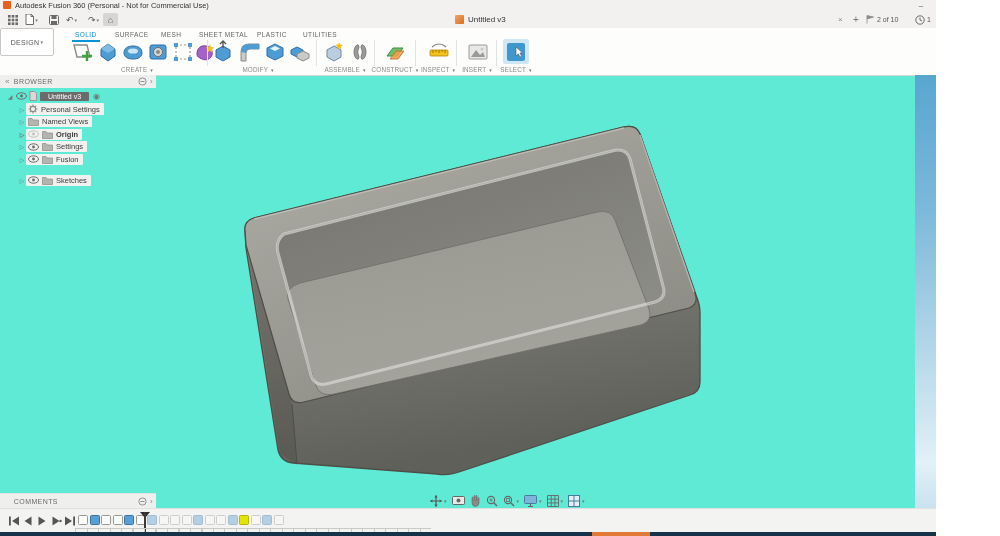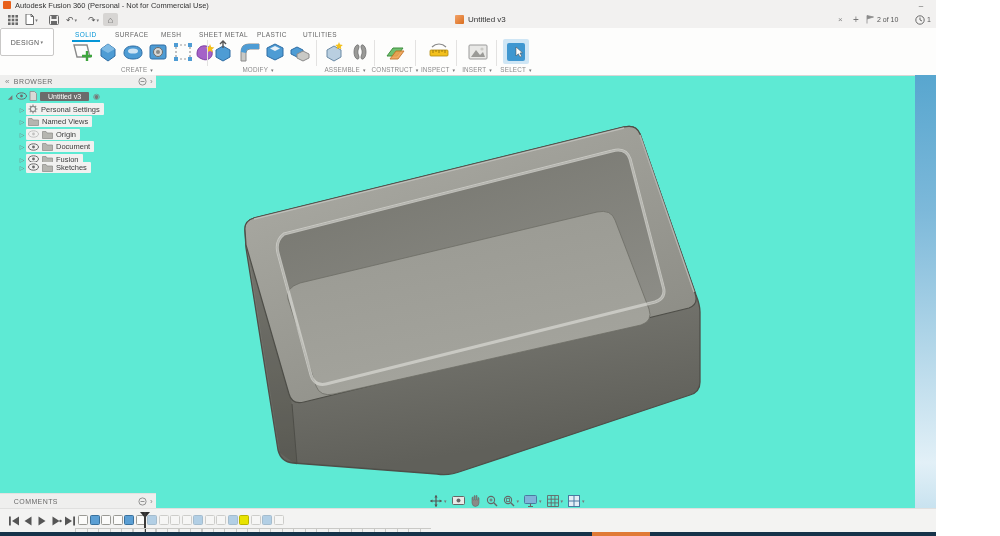--- a/index.html
+++ b/index.html
@@ -385,21 +385,21 @@
     </div>
     <div class="brow" style="top:40.5px;left:18px;">
       <span class="tri">▷</span>
       <span class="bg">
         <svg width="11" height="9" viewBox="0 0 11 9">
           <path d="M0.5 1.5 L4 1.5 L5 3 L10.5 3 L10.5 8.5 L0.5 8.5 Z" fill="#b5b5b0" stroke="#8a8a86" stroke-width="0.7"></path>
         </svg>
         <span>Named Views</span>
       </span>
     </div>
-    <div class="brow" style="top:53px;left:18px;">
+    <div class="brow" style="top:53px;left:18px;font-weight:bold;">
       <span class="tri">▷</span>
       <span class="bg">
         <svg width="11" height="8" viewBox="0 0 11 8" opacity="0.35">
           <ellipse cx="5.5" cy="4" rx="5" ry="3.2" fill="none" stroke="#6a6a6a" stroke-width="1"></ellipse>
             <circle cx="5.5" cy="4" r="1.4" fill="#6a6a6a"></circle>
         </svg>
         <svg width="11" height="9" viewBox="0 0 11 9">
           <path d="M0.5 1.5 L4 1.5 L5 3 L10.5 3 L10.5 8.5 L0.5 8.5 Z" fill="#b5b5b0" stroke="#8a8a86" stroke-width="0.7"></path>
         </svg>
         <span>Origin</span>
@@ -408,37 +408,37 @@
     <div class="brow" style="top:65.5px;left:18px;">
       <span class="tri">▷</span>
       <span class="bg">
         <svg width="11" height="8" viewBox="0 0 11 8">
           <ellipse cx="5.5" cy="4" rx="5" ry="3.2" fill="none" stroke="#6a6a6a" stroke-width="1"></ellipse>
             <circle cx="5.5" cy="4" r="1.4" fill="#6a6a6a"></circle>
         </svg>
         <svg width="11" height="9" viewBox="0 0 11 9">
           <path d="M0.5 1.5 L4 1.5 L5 3 L10.5 3 L10.5 8.5 L0.5 8.5 Z" fill="#b5b5b0" stroke="#8a8a86" stroke-width="0.7"></path>
         </svg>
-        <span>Document</span>
+        <span>Settings</span>
       </span>
     </div>
     <div class="brow" style="top:78px;left:18px;">
       <span class="tri">▷</span>
       <span class="bg">
         <svg width="11" height="8" viewBox="0 0 11 8">
           <ellipse cx="5.5" cy="4" rx="5" ry="3.2" fill="none" stroke="#6a6a6a" stroke-width="1"></ellipse>
             <circle cx="5.5" cy="4" r="1.4" fill="#6a6a6a"></circle>
         </svg>
         <svg width="11" height="9" viewBox="0 0 11 9">
           <path d="M0.5 1.5 L4 1.5 L5 3 L10.5 3 L10.5 8.5 L0.5 8.5 Z" fill="#b5b5b0" stroke="#8a8a86" stroke-width="0.7"></path>
         </svg>
         <span>Fusion</span>
       </span>
     </div>
-    <div class="brow" style="top:86px;left:18px;justify-content:center;">
+    <div class="brow" style="top:99px;left:18px;justify-content:center;">
       <span class="tri">▷</span>
       <span class="bg">
         <svg width="11" height="8" viewBox="0 0 11 8">
           <ellipse cx="5.5" cy="4" rx="5" ry="3.2" fill="none" stroke="#6a6a6a" stroke-width="1"></ellipse>
             <circle cx="5.5" cy="4" r="1.4" fill="#6a6a6a"></circle>
         </svg>
         <svg width="11" height="9" viewBox="0 0 11 9">
           <path d="M0.5 1.5 L4 1.5 L5 3 L10.5 3 L10.5 8.5 L0.5 8.5 Z" fill="#b5b5b0" stroke="#8a8a86" stroke-width="0.7"></path>
         </svg>
         <span>Sketches</span>

